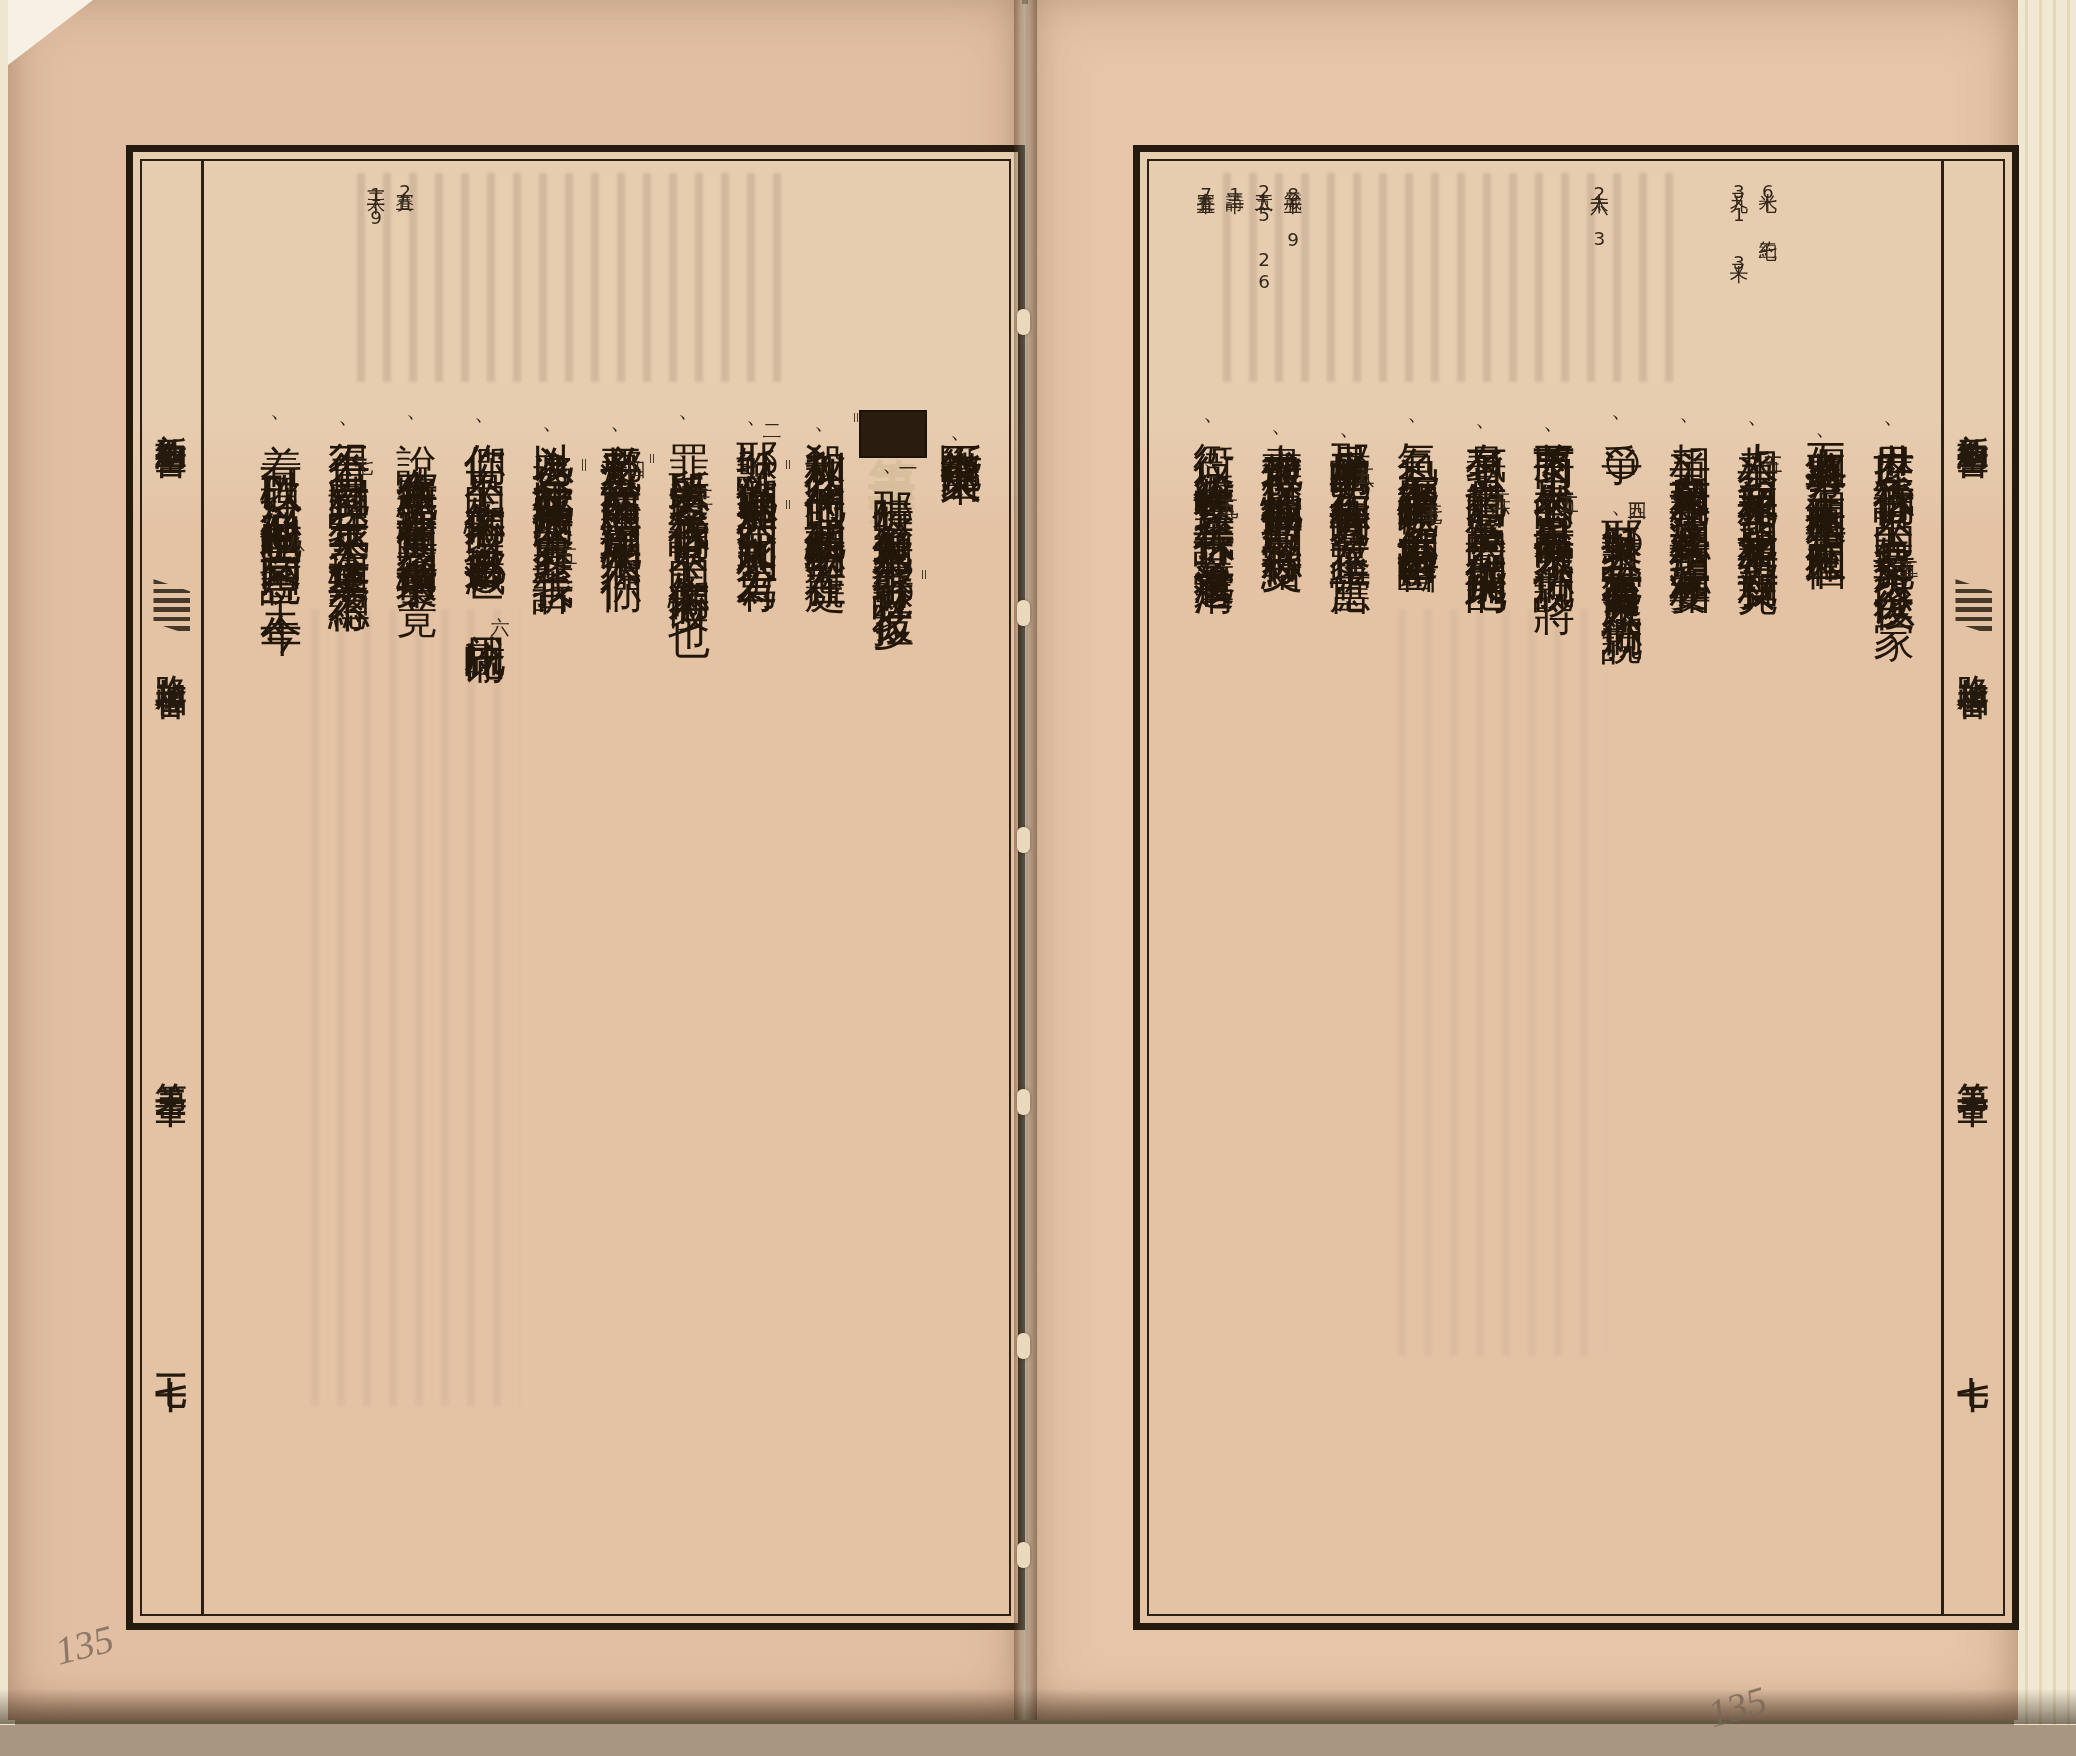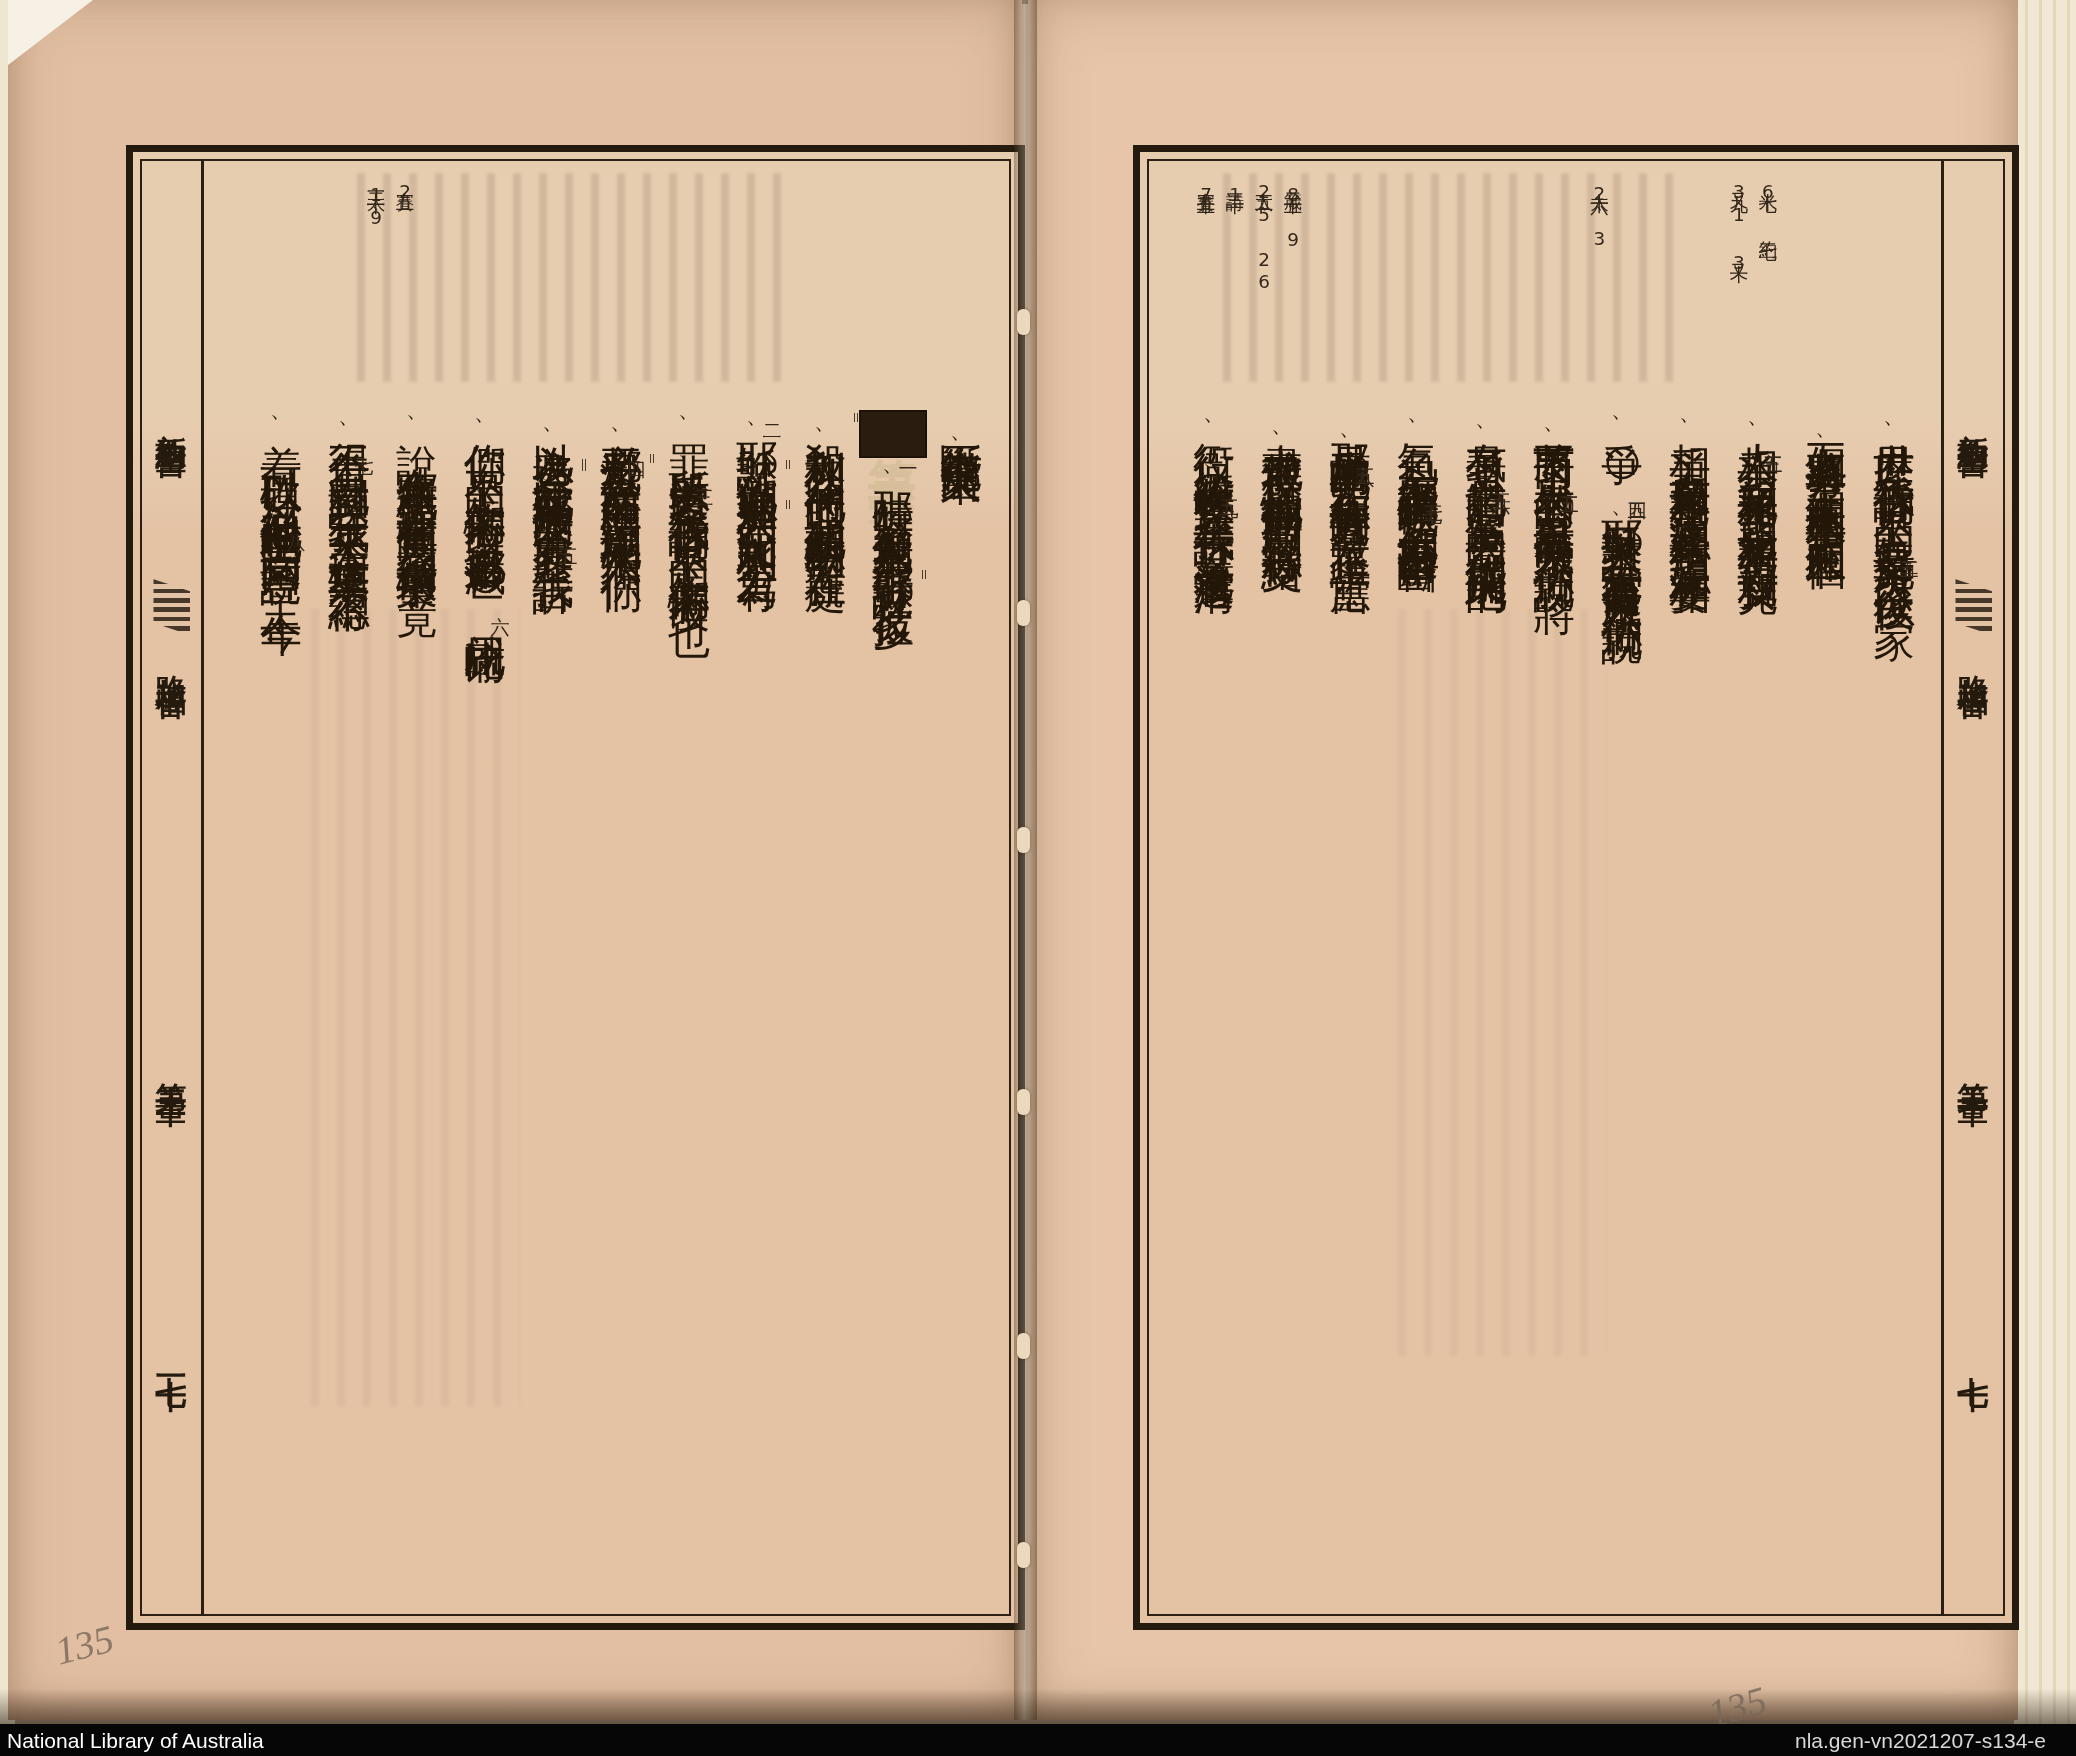--- a/index.html
+++ b/index.html
@@ -180,18 +180,14 @@
   <div class="stitch" style="top:827px"></div>
   <div class="stitch" style="top:1089px"></div>
   <div class="stitch" style="top:1333px"></div>
   <div class="stitch" style="top:1542px"></div>
 
   <div class="shadowBottom"></div>
 
   <div class="pencil l">135</div>
   <div class="pencil r">135</div>
 
-  <div class="footer">
-    <span class="lib">National Library of Australia</span>
-    <span class="cat">nla.gen-vn2021207-s134-e</span>
-  </div>
 </div>
 
 
 </body></html>

